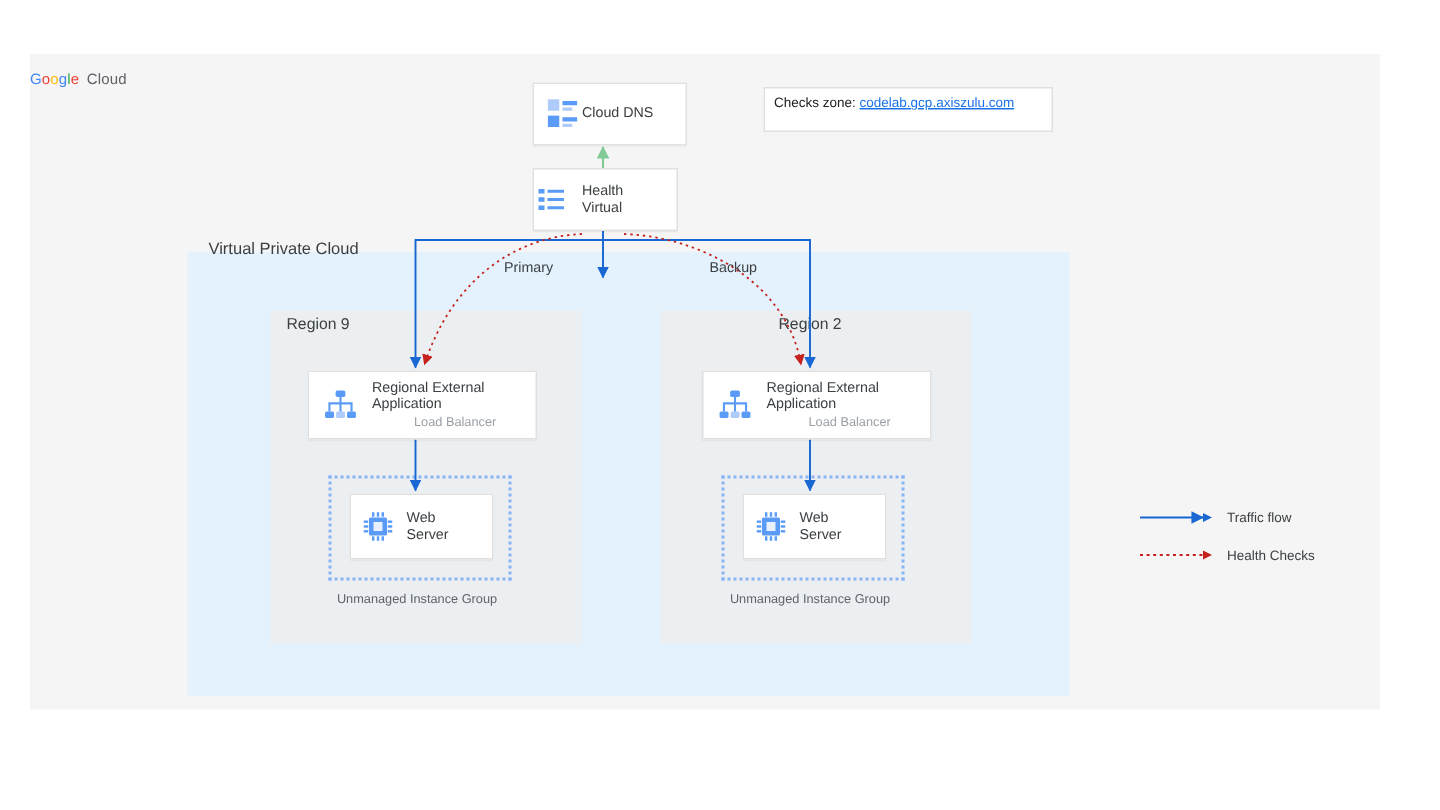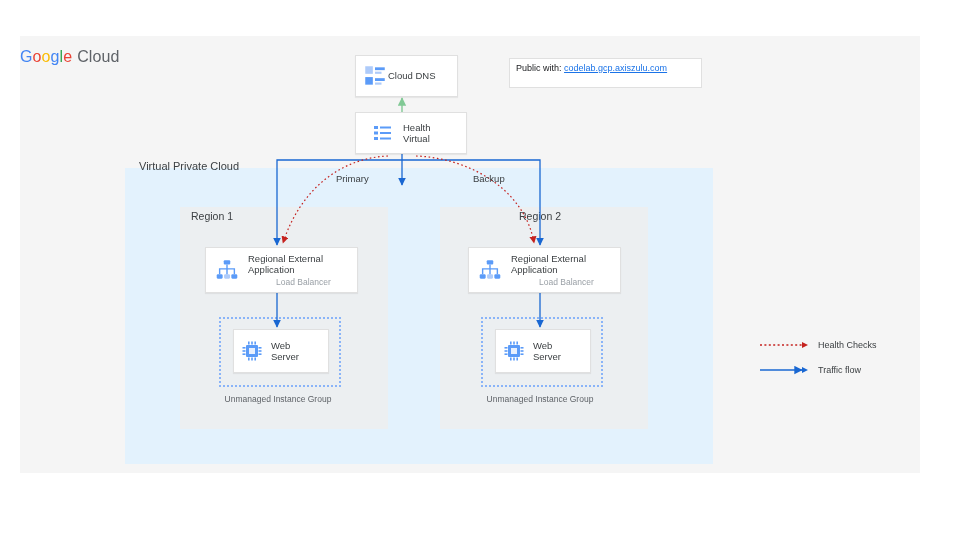--- a/index.html
+++ b/index.html
@@ -1,40 +1,40 @@
 <!DOCTYPE html>
 <html><head>
 <meta charset="utf-8">
 <style>
   html,body{margin:0;padding:0;background:#ffffff;}
   body{width:960px;height:540px;font-family:"Liberation Sans",sans-serif;-webkit-font-smoothing:antialiased;}
   #slide{position:absolute;left:20px;top:36px;width:900px;height:437px;background:#f5f5f5;}
   #stage{position:absolute;left:0;top:0;width:960px;height:540px;overflow:hidden;}
 
-  .logo{position:absolute;left:20px;top:48px;font-size:16px;letter-spacing:.1px;font-family:"Liberation Sans",sans-serif;}
+  .logo{position:absolute;left:20px;top:48px;font-size:10px;letter-spacing:.1px;font-family:"Liberation Sans",sans-serif;}
   .logo span{font-weight:400;}
   .g1{color:#4285f4}.g2{color:#ea4335}.g3{color:#fbbc05}.g4{color:#4285f4}.g5{color:#34a853}.g6{color:#ea4335}
   .logo .cloud{color:#5f6368;margin-left:5px;}
 
   .vpc{position:absolute;left:125px;top:168px;width:588px;height:296px;background:#e3f2fd;}
   .vpc-label{position:absolute;left:139px;top:160px;font-size:11px;color:#3c4043;}
   .region{position:absolute;background:#eceff1;}
   #region1{left:180px;top:207px;width:208px;height:222px;}
   #region2{left:440px;top:207px;width:208px;height:222px;}
   .region-label{position:absolute;font-size:10.5px;color:#3c4043;}
   #region1-label{left:191px;top:210px;}
   #region2-label{left:472px;top:210px;margin-left:47px;}
 
   .card{position:absolute;background:#ffffff;border:1px solid #e0e0e0;box-shadow:0 1px 1px rgba(0,0,0,.06);display:flex;align-items:center;}
   .card .ico{flex:0 0 auto;display:flex;align-items:center;justify-content:center;}
   .card .txt{font-size:9.5px;color:#3c4043;line-height:11.5px;}
   .card .sub{font-size:8.5px;color:#9aa0a6;line-height:11px;padding-left:28px;}
 
   #dns{left:355px;top:55px;width:95px;height:40px;padding-left:6px;}
-  #hc{left:355px;top:112px;width:95px;height:40px;padding-left:15px;}
+  #hc{left:355px;top:112px;width:95px;height:40px;padding-left:0;}
   #lb1{left:205px;top:247px;width:143px;height:44px;padding-left:8px;}
   #lb2{left:468px;top:247px;width:143px;height:44px;padding-left:8px;}
   #ws1{left:233px;top:329px;width:88px;height:42px;padding-left:6px;}
   #ws2{left:495px;top:329px;width:88px;height:42px;padding-left:6px;}
 
   .note{position:absolute;left:509px;top:58px;width:193px;height:30px;background:#ffffff;border:1px solid #e0e0e0;padding:3px 6px;box-sizing:border-box;}
   .note div{font-size:9px;color:#202124;line-height:12px;white-space:nowrap;}
   .note a{color:#1a73e8;text-decoration:underline;}
 
   .ig{position:absolute;border:2px dotted #8ab4f8;}
@@ -60,21 +60,21 @@
   <div id="slide"></div>
 
   <div class="logo">
     <span class="g1">G</span><span class="g2">o</span><span class="g3">o</span><span class="g4">g</span><span class="g5">l</span><span class="g6">e</span><span class="cloud">Cloud</span>
   </div>
 
   <div class="vpc"></div>
   <div class="vpc-label">Virtual Private Cloud</div>
 
   <div class="region" id="region1"></div>
-  <div class="region-label" id="region1-label">Region 1</div>
+  <div class="region-label" id="region1-label">Region 9</div>
   <div class="region" id="region2"></div>
   <div class="region-label" id="region2-label">Region 2</div>
 
   <div class="ig" id="ig1"></div>
   <div class="ig-label" id="ig1-label">Unmanaged Instance Group</div>
   <div class="ig" id="ig2"></div>
   <div class="ig-label" id="ig2-label">Unmanaged Instance Group</div>
 
   <svg style="position:absolute;left:0;top:0;width:960px;height:540px;pointer-events:none">
     <defs>
@@ -133,21 +133,21 @@
           <rect x="9" y="16.5" width="11" height="2" fill="#5b9bf8"></rect>
       </svg>
     </span>
     <span class="txt" style="margin-left:8px">
       <span>Health</span><br><span>Virtual</span>
     </span>
   </div>
 
   <div class="note">
     <div>
-      <span>Public with:</span>
+      <span>Checks zone:</span>
       <a href="#">codelab.gcp.axiszulu.com</a>
     </div>
   </div>
 
   <div class="card" id="lb1">
     <span class="ico">
       <svg width="26" height="26" viewBox="0 0 24 24">
         <rect x="9" y="3" width="6" height="4" rx="1" fill="#5b9bf8"></rect>
         <rect x="2.5" y="16" width="5.5" height="4" rx="1" fill="#5b9bf8"></rect>
         <rect x="9.3" y="16" width="5.5" height="4" rx="1" fill="#aecbfa"></rect>
@@ -227,26 +227,26 @@
       </svg>
     </span>
     <span class="txt" style="margin-left:7px">
       <span>Web</span><br><span>Server</span>
     </span>
   </div>
 
   <div class="legend">
     <div class="legend-row">
       <svg width="50" height="10">
-        <line x1="0" y1="5" x2="42" y2="5" stroke="#c5221f" stroke-width="1.3" stroke-dasharray="2,2.4"></line>
-        <path d="M42,2 L48,5 L42,8 z" fill="#c5221f"></path>
-      </svg>
-      <span class="lbl">Health Checks</span>
+        <line x1="0" y1="5" x2="42" y2="5" stroke="#1967d2" stroke-width="1.4" marker-end="url(#ar-blue)"></line>
+        <path d="M42,2 L48,5 L42,8 z" fill="#1967d2"></path>
+      </svg>
+      <span class="lbl">Traffic flow</span>
     </div>
     <div class="legend-row">
       <svg width="50" height="10">
-        <line x1="0" y1="5" x2="42" y2="5" stroke="#1967d2" stroke-width="1.4" marker-end="url(#ar-blue)"></line>
-        <path d="M42,2 L48,5 L42,8 z" fill="#1967d2"></path>
-      </svg>
-      <span class="lbl">Traffic flow</span>
+        <line x1="0" y1="5" x2="42" y2="5" stroke="#c5221f" stroke-width="1.3" stroke-dasharray="2,2.4"></line>
+        <path d="M42,2 L48,5 L42,8 z" fill="#c5221f"></path>
+      </svg>
+      <span class="lbl">Health Checks</span>
     </div>
   </div>
 </div>
 
 </body></html>

